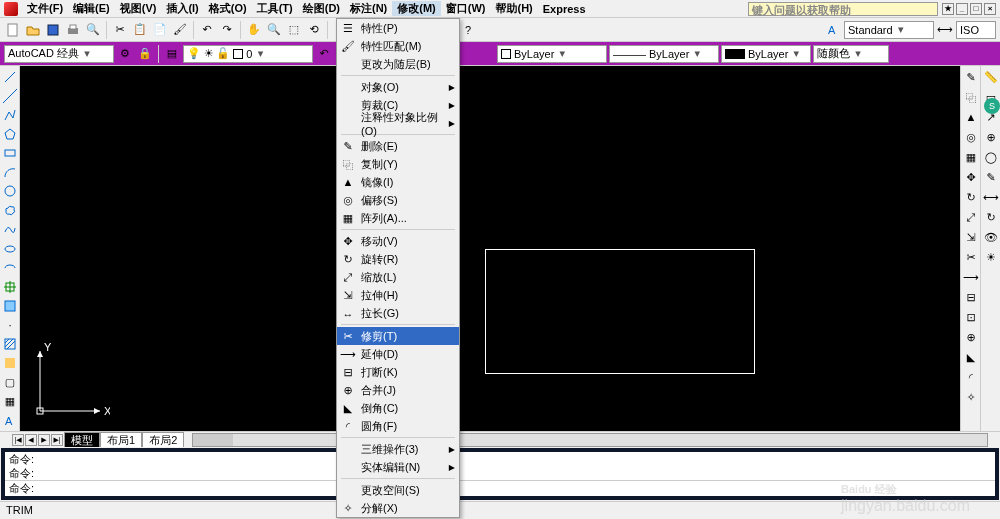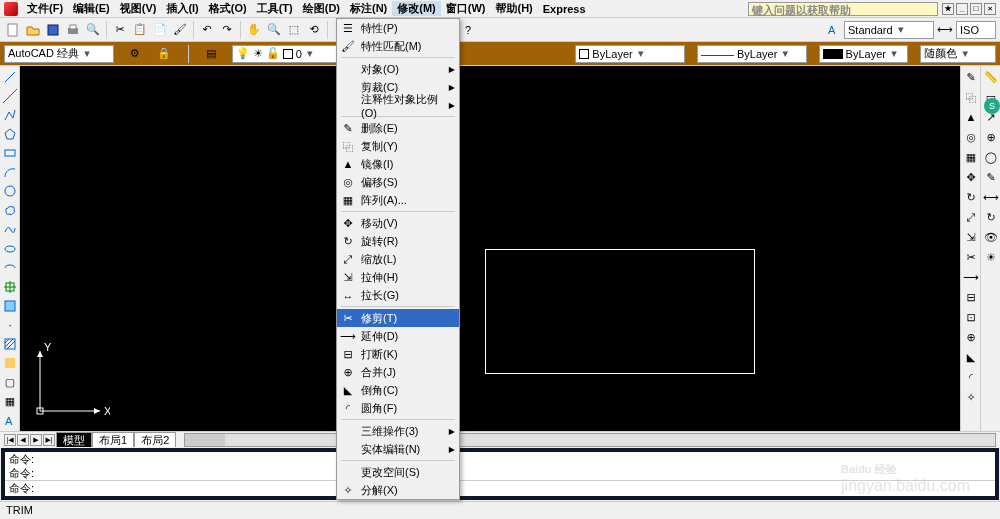--- a/index.html
+++ b/index.html
@@ -10,48 +10,48 @@
 .menubar .mi.open { background:#cde; }
 .menubar .srch { margin-left:auto; width:190px; height:14px; background:#fef9c3; border:1px solid #999; padding:0 3px; color:#888; }
 .menubar .winbtns { display:flex; gap:2px; margin-left:4px; }
 .menubar .winbtns span { width:12px; height:12px; border:1px solid #888; text-align:center; line-height:10px; font-size:8px; }
 .toolbar { height:24px; background:#f0f0f0; border-bottom:1px solid #ccc; display:flex; align-items:center; gap:2px; padding:0 4px; overflow:hidden; }
 .tb { width:18px; height:18px; border:1px solid transparent; display:inline-flex; align-items:center; justify-content:center; }
 .tb svg { width:14px; height:14px; }
 .sep { width:1px; height:18px; background:#ccc; margin:0 2px; }
 .combo { height:18px; border:1px solid #999; background:#fff; display:flex; align-items:center; padding:0 3px; gap:3px; }
 .combo .dd { width:10px; text-align:center; color:#555; }
-.row2 { height:24px; background:#a16207; border-bottom:1px solid #ccc; display:flex; align-items:center; gap:12px; padding:0 4px; }
+.row2 { height:24px; background:#a21caf; border-bottom:1px solid #ccc; display:flex; align-items:center; gap:2px; padding:0 4px; }
 .main { position:relative; height:365px; display:flex; }
 .ltool { width:20px; background:#f0f0f0; display:flex; flex-direction:column; gap:2px; padding:2px 1px; border-right:1px solid #ccc; }
 .rtool { width:20px; background:#f0f0f0; display:flex; flex-direction:column; gap:2px; padding:2px 1px; border-left:1px solid #ccc; }
 .rtool2 { width:20px; background:#f0f0f0; display:flex; flex-direction:column; gap:2px; padding:2px 1px; border-left:1px solid #ccc; }
 .canvas { flex:1; background:#000; position:relative; }
 .ucs { position:absolute; left:10px; bottom:10px; }
 .rect { position:absolute; left:465px; top:183px; width:270px; height:125px; border:1px solid #fff; }
 .cross { position:absolute; left:322px; top:2px; color:#fff; font-size:14px; }
 .menu { position:absolute; left:336px; top:18px; width:124px; background:#f0f0f0; border:1px solid #999; box-shadow:2px 2px 4px rgba(0,0,0,0.3); z-index:100; }
 .menu .mrow { display:flex; align-items:center; height:18px; padding:0 4px; gap:6px; }
 .menu .mrow.hl { background:#316ac5; color:#fff; }
 .menu .msep { height:1px; background:#ccc; margin:2px 4px; }
 .menu .mic2 { width:14px; height:14px; display:flex; align-items:center; justify-content:center; }
 .menu .mlab { flex:1; }
 .menu .marr { width:8px; text-align:right; font-size:8px; }
-.tabs { height:16px; background:#f0f0f0; border-top:1px solid #ccc; display:flex; align-items:center; padding:0 4px; gap:0; }
+.tabs { height:16px; background:#f0f0f0; border-top:1px solid #ccc; display:flex; align-items:center; padding:0 12px; gap:0; }
 .tabs .nav { width:12px; height:12px; border:1px solid #999; text-align:center; line-height:10px; font-size:7px; margin-right:1px; }
 .tabs .tab { padding:0 6px; background:#fff; border:1px solid #999; border-bottom:none; height:15px; line-height:14px; }
 .tabs .tab.act { background:#000; color:#fff; }
 .tabs .scroll { flex:1; height:14px; background:#e0e0e0; margin-left:8px; border:1px solid #999; position:relative; }
 .tabs .scroll .th { position:absolute; left:0; width:40px; height:12px; background:#ccc; }
 .cmd { background:#fff; border:4px solid #0f172a; margin:1px; }
 .cmd .line { height:14px; padding:0 4px; line-height:14px; }
 .cmd .inp { display:flex; align-items:center; height:16px; padding:0 4px; border-top:1px solid #ccc; }
 .cmd .inp input { border:none; outline:none; flex:1; height:14px; }
 .status { height:16px; background:#f0f0f0; border-top:1px solid #ccc; display:flex; align-items:center; padding:0 6px; gap:12px; }
-.watermark { position:absolute; right:30px; bottom:24px; color:rgba(200,200,200,0.5); font-size:18px; font-weight:bold; pointer-events:none; }
+.watermark { position:absolute; right:30px; bottom:4px; color:rgba(200,200,200,0.5); font-size:18px; font-weight:bold; pointer-events:none; }
 .watermark .sub { font-size:16px; font-weight:normal; }
 .sbal { position:absolute; right:0; top:98px; width:16px; height:16px; background:#2a8; border-radius:50%; color:#fff; text-align:center; line-height:16px; font-size:9px; z-index:50; }
 </style>
 </head>
 <body>
 
 <div class="menubar">
   <span class="mic"></span>
   <span class="mi">文件(F)</span>
   <span class="mi">编辑(E)</span>
@@ -320,20 +320,25 @@
     <div class="mrow">
       <span class="mic2">☰</span>
       <span class="mlab">特性(P)</span>
       <span class="marr"></span>
     </div>
     <div class="mrow">
       <span class="mic2">🖌</span>
       <span class="mlab">特性匹配(M)</span>
       <span class="marr"></span>
     </div>
+    <div class="mrow">
+      <span class="mic2"></span>
+      <span class="mlab">更改为随层(B)</span>
+      <span class="marr"></span>
+    </div>
     <div class="msep"></div>
     <div class="mrow">
       <span class="mic2"></span>
       <span class="mlab">对象(O)</span>
       <span class="marr">▶</span>
     </div>
     <div class="mrow">
       <span class="mic2"></span>
       <span class="mlab">剪裁(C)</span>
       <span class="marr">▶</span>

